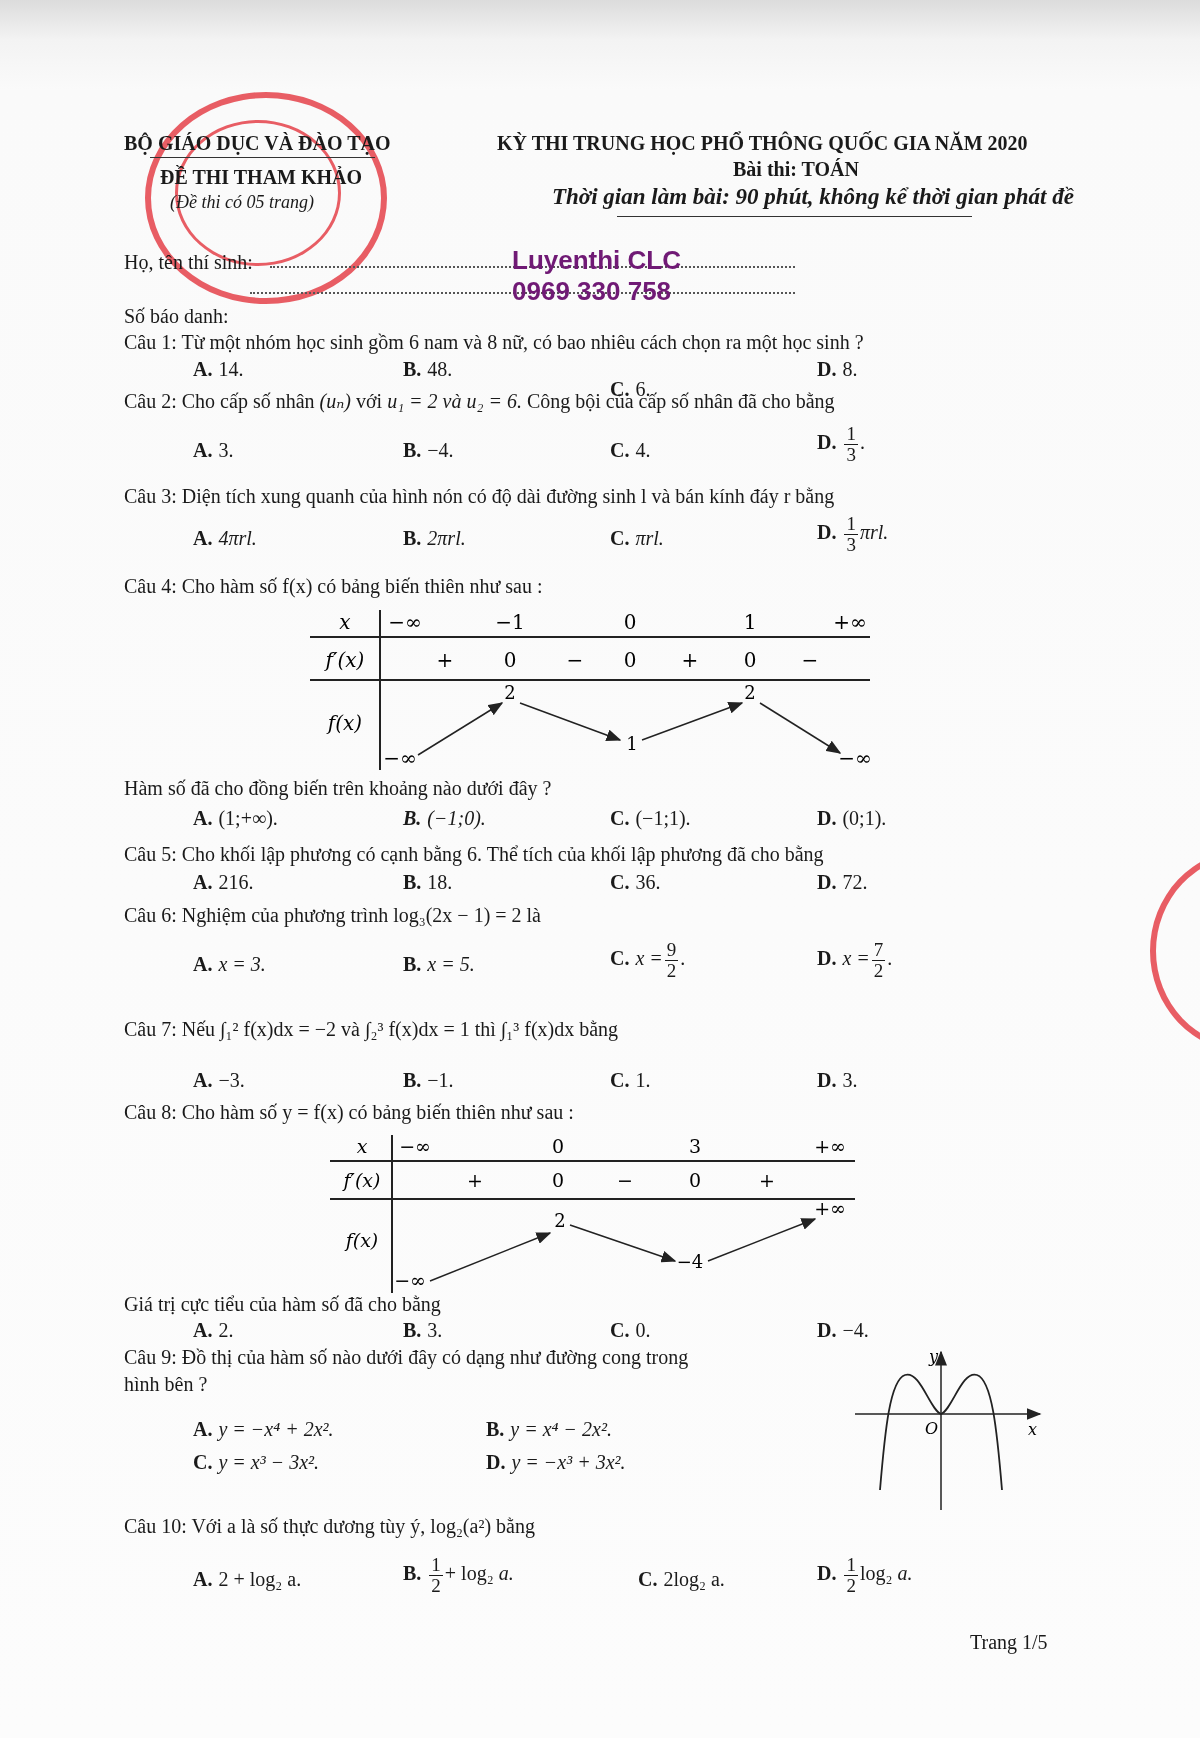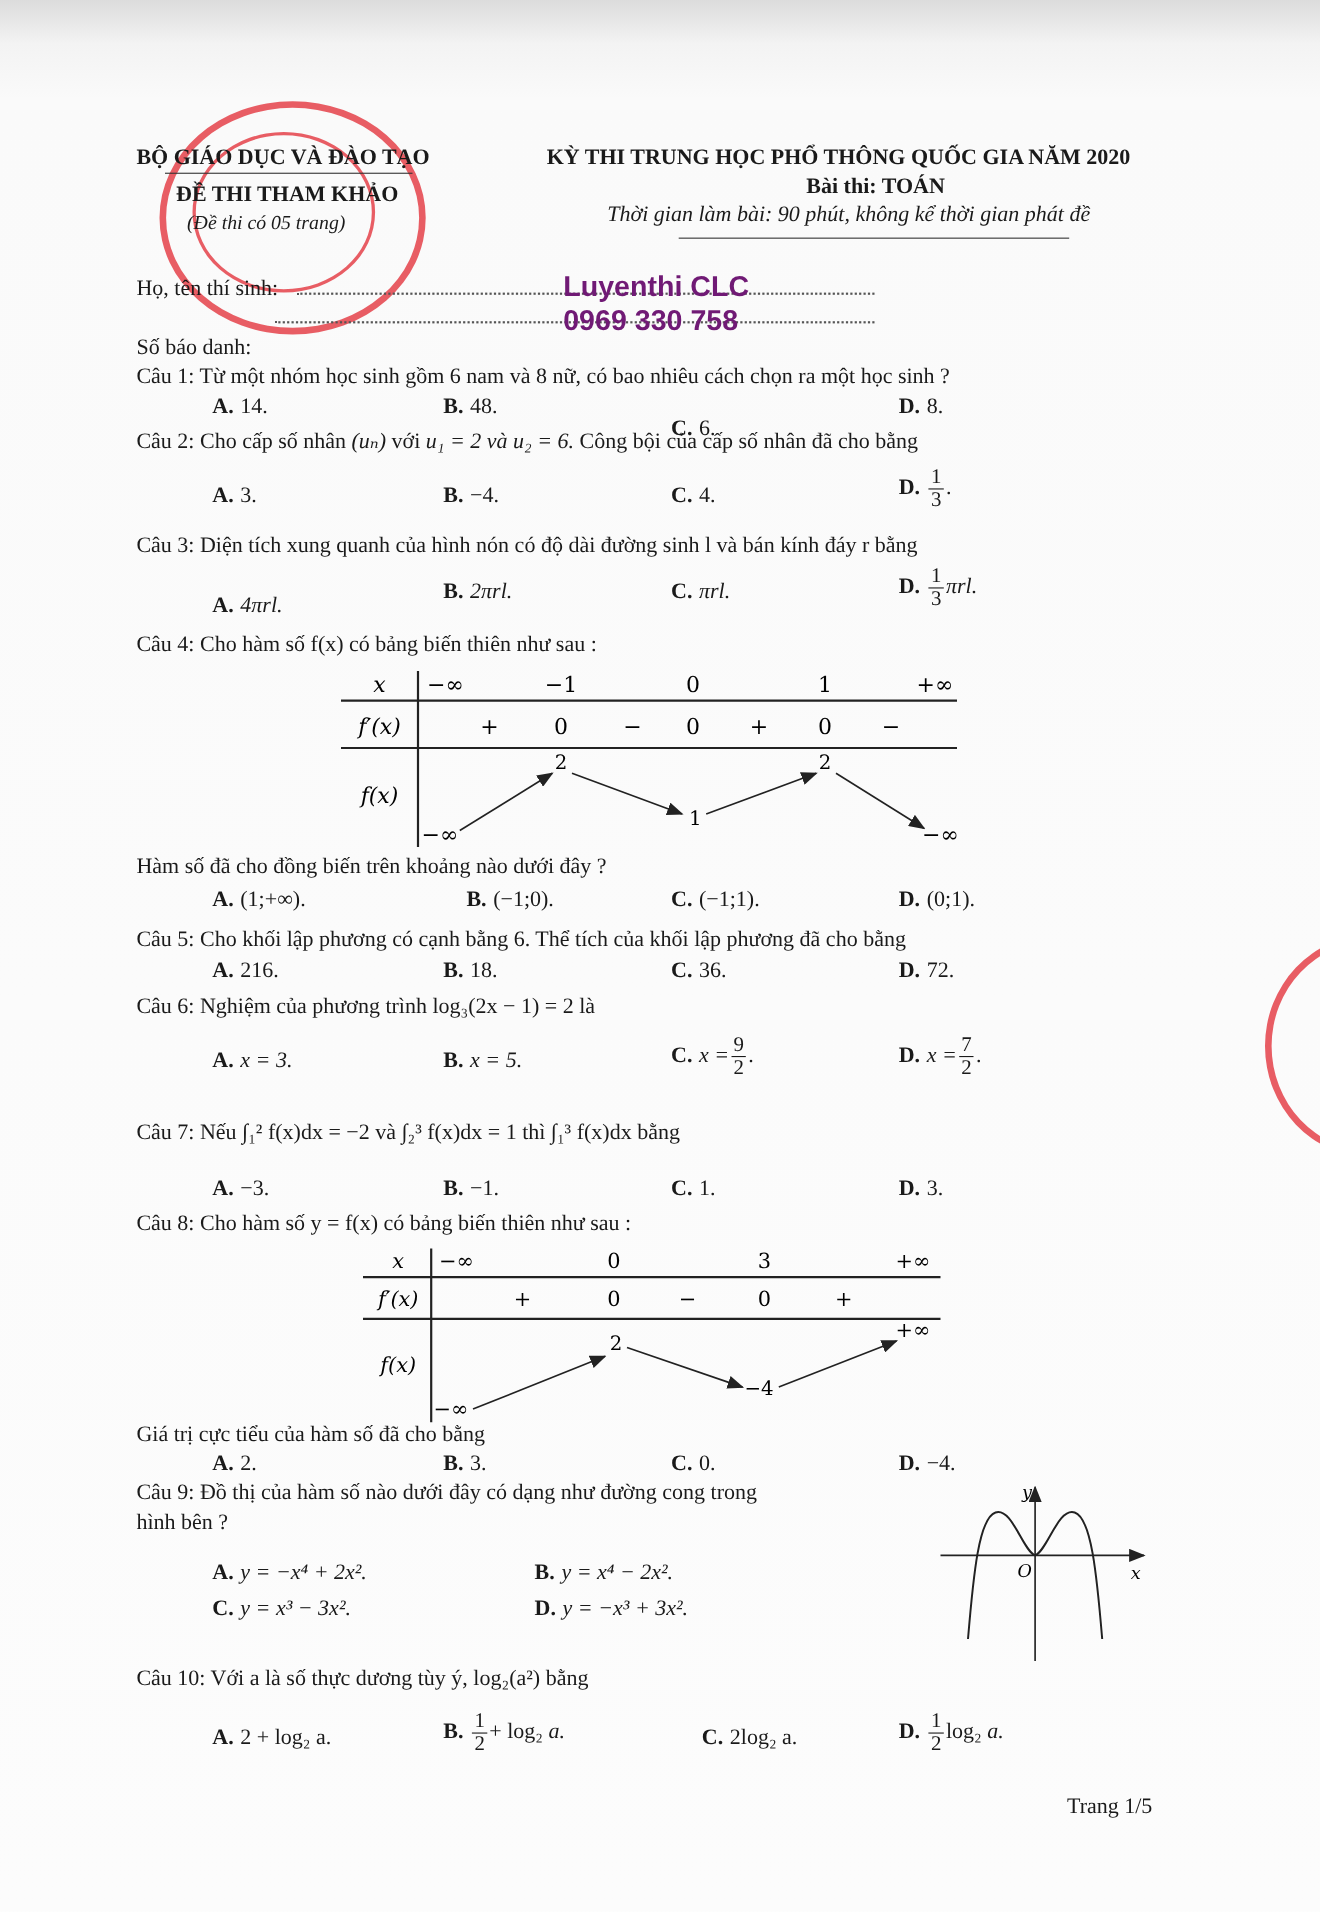--- a/index.html
+++ b/index.html
@@ -30,21 +30,21 @@
 
 <div class="abs stamp" style="left:1150px;top:850px;width:180px;height:190px;"></div>
 
 <div class="abs hdr" style="left:124px;top:132px;">BỘ GIÁO DỤC VÀ ĐÀO TẠO</div>
 <div class="abs" style="left:150px;top:157px;width:225px;border-top:1.5px solid #333;"></div>
 <div class="abs hdr" style="left:160px;top:166px;">ĐỀ THI THAM KHẢO</div>
 <div class="abs i" style="left:170px;top:192px;font-size:18px;">(Đề thi có 05 trang)</div>
 
 <div class="abs hdr" style="left:497px;top:132px;">KỲ THI TRUNG HỌC PHỔ THÔNG QUỐC GIA NĂM 2020</div>
 <div class="abs hdr" style="left:733px;top:158px;">Bài thi: TOÁN</div>
-<div class="abs i" style="left:552px;top:184px;font-size:20px;white-space:nowrap;">Thời gian làm bài: 90 phút, không kể thời gian phát đề</div>
+<div class="abs i" style="left:552px;top:184px;font-size:23px;white-space:nowrap;font-weight:bold;">Thời gian làm bài: 90 phút, không kể thời gian phát đề</div>
 <div class="abs" style="left:617px;top:216px;width:355px;border-top:1.5px solid #333;"></div>
 
 <div class="abs b q" style="left:124px;top:250px;">Họ, tên thí sinh:</div>
 <div class="abs" style="left:270px;top:266px;width:525px;border-top:2px dotted #555;"></div>
 <div class="abs red" style="left:512px;top:245px;font-size:26px;">Luyenthi CLC</div>
 <div class="abs b q" style="left:124px;top:276px;margin-top:28px;">Số báo danh:</div>
 <div class="abs" style="left:250px;top:292px;width:545px;border-top:2px dotted #555;"></div>
 <div class="abs red" style="left:512px;top:276px;font-size:26px;">0969 330 758</div>
 
 <div class="abs q" style="left:124px;top:330px;"><span class="b">Câu 1:</span> <span>Từ một nhóm học sinh gồm 6 nam và 8 nữ, có bao nhiêu cách chọn ra một học sinh ?</span></div>
@@ -56,21 +56,21 @@
 <div class="abs q" style="left:124px;top:389px;"><span class="b">Câu 2:</span> <span>Cho cấp số nhân</span> <span class="i">(uₙ)</span> <span>với</span> <span class="i">u₁ = 2 và u₂ = 6.</span> <span>Công bội của cấp số nhân đã cho bằng</span></div>
 <div class="abs opt" style="left:193px;top:438px;"><span class="lbl">A.</span><span>3.</span></div>
 <div class="abs opt" style="left:403px;top:438px;"><span class="lbl">B.</span><span>−4.</span></div>
 <div class="abs opt" style="left:610px;top:438px;"><span class="lbl">C.</span><span>4.</span></div>
 <div class="abs opt" style="left:817px;top:424px;"><span class="lbl">D.</span><span class="frac">
       <span class="num">1</span>
       <span>3</span>
     </span>.</div>
 
 <div class="abs q" style="left:124px;top:484px;"><span class="b">Câu 3:</span> <span>Diện tích xung quanh của hình nón có độ dài đường sinh l và bán kính đáy r bằng</span></div>
-<div class="abs opt i" style="left:193px;top:526px;margin-top:12px;"><span class="lbl" style="font-style:normal">A.</span><span>4πrl.</span></div>
+<div class="abs opt i" style="left:193px;top:526px;"><span class="lbl" style="font-style:normal">A.</span><span>4πrl.</span></div>
 <div class="abs opt i" style="left:403px;top:526px;"><span class="lbl" style="font-style:normal">B.</span><span>2πrl.</span></div>
 <div class="abs opt i" style="left:610px;top:526px;"><span class="lbl" style="font-style:normal">C.</span><span>πrl.</span></div>
 <div class="abs opt" style="left:817px;top:514px;"><span class="lbl">D.</span><span class="frac">
       <span class="num">1</span>
       <span>3</span>
     </span><span class="i">πrl.</span></div>
 
 <div class="abs q" style="left:124px;top:574px;"><span class="b">Câu 4:</span> <span>Cho hàm số f(x) có bảng biến thiên như sau :</span></div>
 <svg class="abs vt" style="left:310px;top:605px;" width="570" height="170">
   <line x1="70" y1="5" x2="70" y2="165" stroke="#222" stroke-width="2"></line>
@@ -101,21 +101,21 @@
         <path d="M0,0 L10,4 L0,8 z" fill="#222"></path>
       </marker>
     </defs>
   <line x1="108" y1="150" x2="192" y2="98" stroke="#222" stroke-width="1.5" marker-end="url(#ah)"></line>
   <line x1="210" y1="98" x2="310" y2="135" stroke="#222" stroke-width="1.5" marker-end="url(#ah)"></line>
   <line x1="332" y1="135" x2="432" y2="98" stroke="#222" stroke-width="1.5" marker-end="url(#ah)"></line>
   <line x1="450" y1="98" x2="530" y2="148" stroke="#222" stroke-width="1.5" marker-end="url(#ah)"></line>
 </svg>
 <div class="abs q" style="left:124px;top:776px;">Hàm số đã cho đồng biến trên khoảng nào dưới đây ?</div>
 <div class="abs opt" style="left:193px;top:806px;"><span class="lbl">A.</span><span>(1;+∞).</span></div>
-<div class="abs opt" style="left:424px;top:806px;"><span class="lbl">B.</span><span>(−1;0).</span></div>
+<div class="abs opt" style="left:403px;top:806px;font-style:italic;"><span class="lbl">B.</span><span>(−1;0).</span></div>
 <div class="abs opt" style="left:610px;top:806px;"><span class="lbl">C.</span><span>(−1;1).</span></div>
 <div class="abs opt" style="left:817px;top:806px;"><span class="lbl">D.</span><span>(0;1).</span></div>
 
 <div class="abs q" style="left:124px;top:842px;"><span class="b">Câu 5:</span> <span>Cho khối lập phương có cạnh bằng 6. Thể tích của khối lập phương đã cho bằng</span></div>
 <div class="abs opt" style="left:193px;top:870px;"><span class="lbl">A.</span><span>216.</span></div>
 <div class="abs opt" style="left:403px;top:870px;"><span class="lbl">B.</span><span>18.</span></div>
 <div class="abs opt" style="left:610px;top:870px;"><span class="lbl">C.</span><span>36.</span></div>
 <div class="abs opt" style="left:817px;top:870px;"><span class="lbl">D.</span><span>72.</span></div>
 
 <div class="abs q" style="left:124px;top:903px;"><span class="b">Câu 6:</span> <span>Nghiệm của phương trình log₃(2x − 1) = 2 là</span></div>

